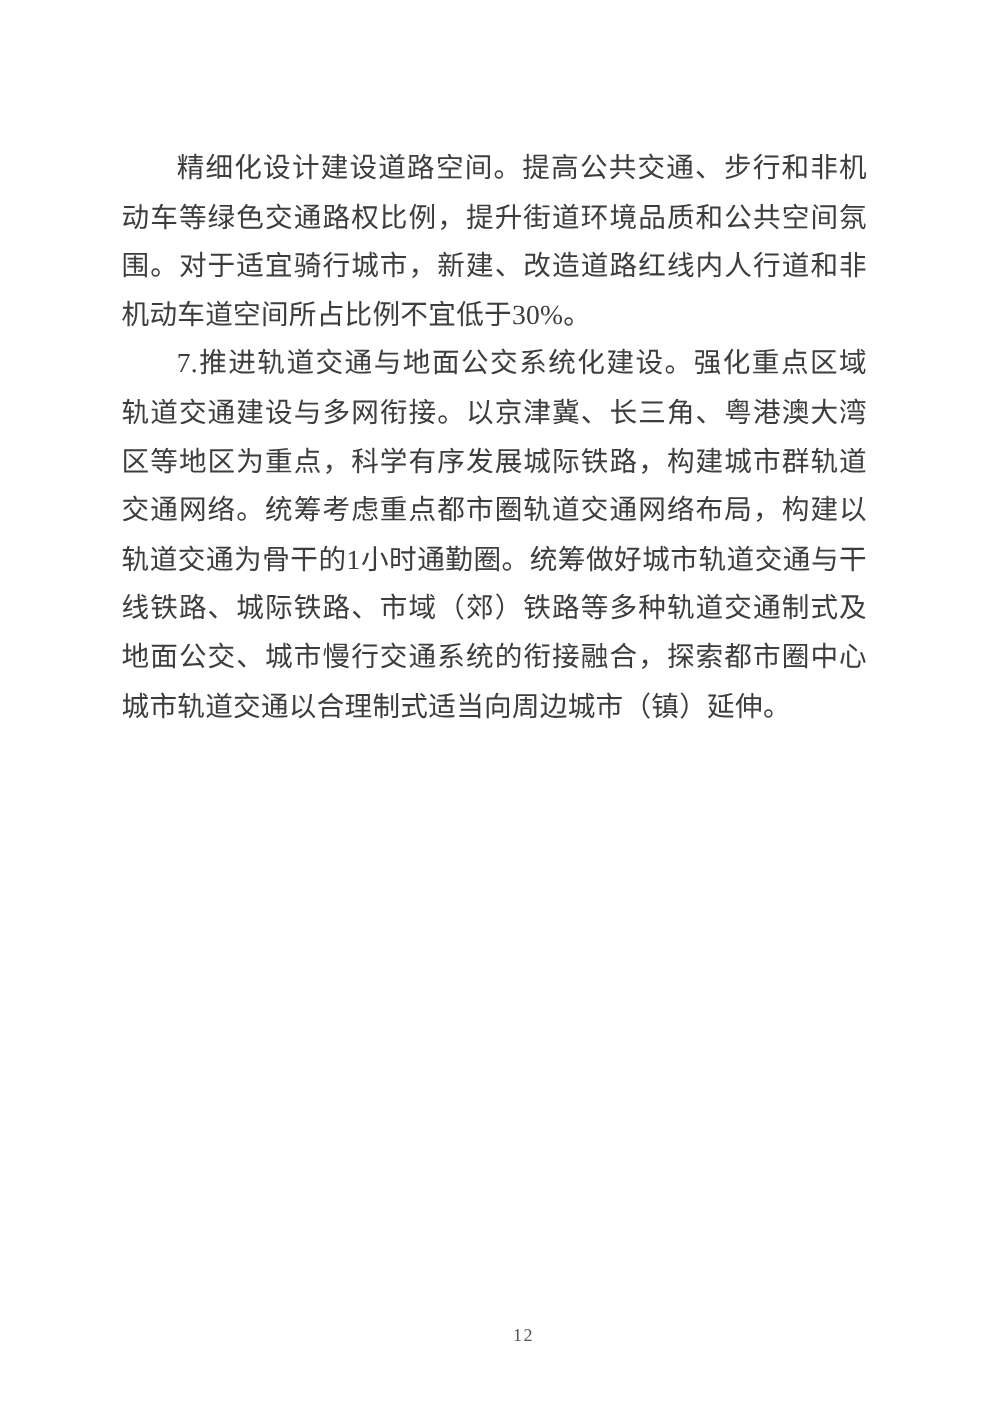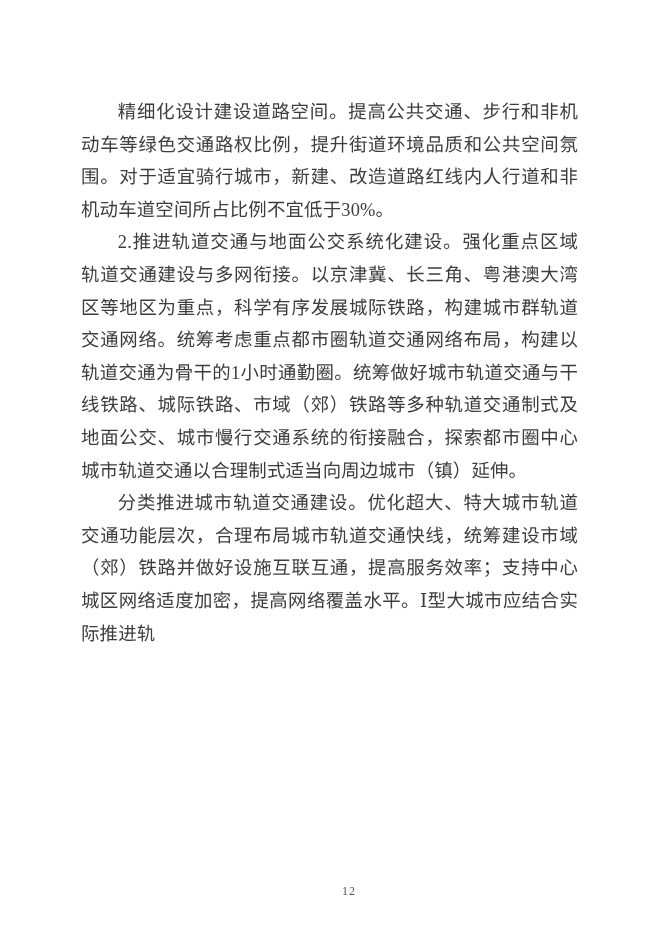--- a/index.html
+++ b/index.html
@@ -44,20 +44,19 @@
     color: #555555;
     letter-spacing: 1px;
   }
 </style>
 </head>
 <body>
 
 <div class="page">
   <div class="content">
     <p>精细化设计建设道路空间。提高公共交通、步行和非机动车等绿色交通路权比例，提升街道环境品质和公共空间氛围。对于适宜骑行城市，新建、改造道路红线内人行道和非机动车道空间所占比例不宜低于30%。</p>
-    <p>2.推进轨道交通与地面公交系统化建设。强化重点区域轨道交通建设与多网衔接。以京津冀、长三角、粤港澳大湾区等地区为重点，科学有序发展城际铁路，构建城市群轨道交通网络。统筹考虑重点都市圈轨道交通网络布局，构建以轨道交通为骨干的1小时通勤圈。统筹做好城市轨道交通与干线铁路、城际铁路、市域（郊）铁路等多种轨道交通制式及地面公交、城市慢行交通系统的衔接融合，探索都市圈中心城市轨道交通以合理制式适当向周边城市（镇）延伸。</p>
-    <p>分类推进城市轨道交通建设。优化超大、特大城市轨道交通功能层次，合理布局城市轨道交通快线，统筹建设市域（郊）铁路并做好设施互联互通，提高服务效率；支持中心城区网络适度加密，提高网络覆盖水平。Ⅰ型大城市应结合实际推进轨</p>
+    <p>7.推进轨道交通与地面公交系统化建设。强化重点区域轨道交通建设与多网衔接。以京津冀、长三角、粤港澳大湾区等地区为重点，科学有序发展城际铁路，构建城市群轨道交通网络。统筹考虑重点都市圈轨道交通网络布局，构建以轨道交通为骨干的1小时通勤圈。统筹做好城市轨道交通与干线铁路、城际铁路、市域（郊）铁路等多种轨道交通制式及地面公交、城市慢行交通系统的衔接融合，探索都市圈中心城市轨道交通以合理制式适当向周边城市（镇）延伸。</p>
   </div>
 
   <div class="page-footer">
     <span class="page-number">12</span>
   </div>
 </div>
 
 </body></html>

